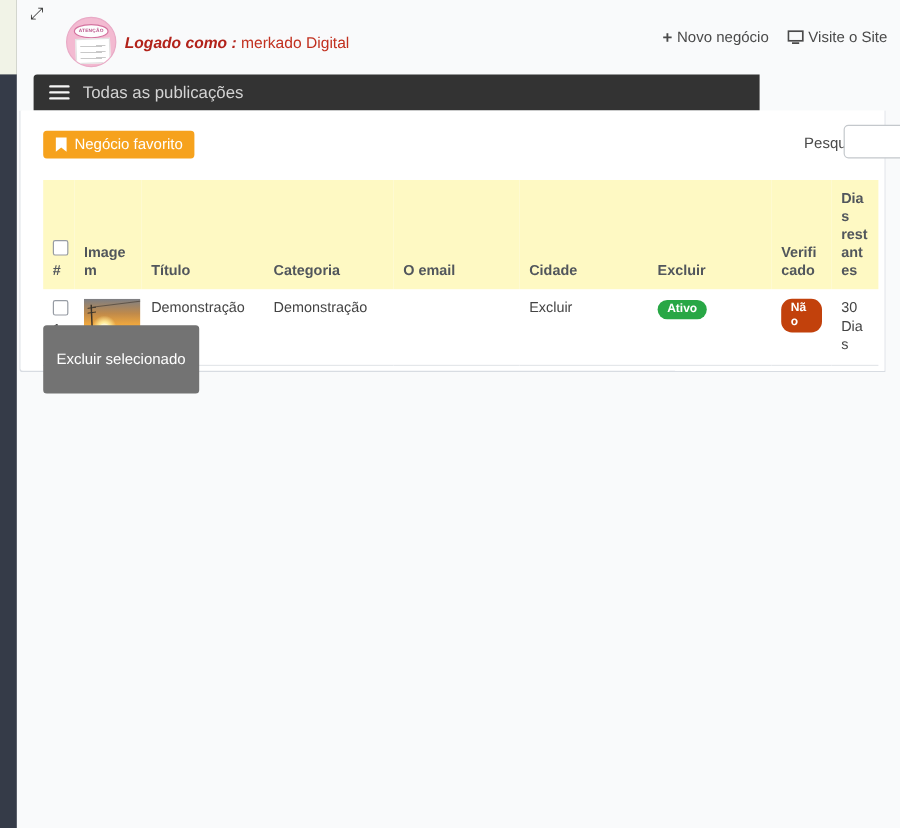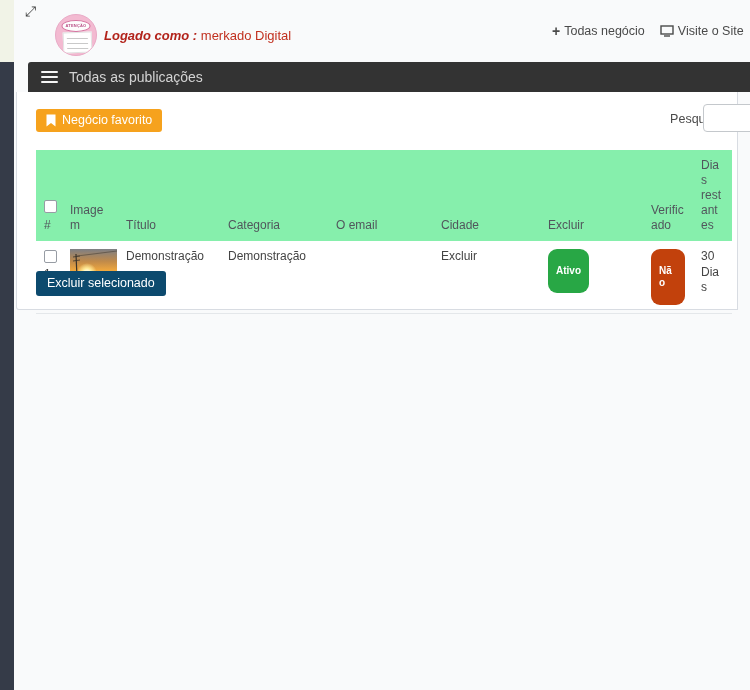--- a/index.html
+++ b/index.html
@@ -25,52 +25,52 @@
     background-image:repeating-linear-gradient(#fff 0 2px,#c9c9c9 2px 3px,#fff 3px 5px);
     background-size:21px 14px;background-position:3px 3px;background-repeat:no-repeat;}
   .logged{position:absolute;left:104px;top:28px;font-size:13px;color:#c1301f;}
   .logged b{color:#b2221a;font-weight:bold;font-style:italic;}
   .top-nav{position:absolute;left:552px;top:24px;display:flex;gap:15px;white-space:nowrap;
     font-size:12.5px;color:#4a4a4a;align-items:center;}
   .top-nav .nav-item{display:flex;align-items:center;gap:4px;cursor:pointer;}
   .top-nav svg{display:block;}
   .plus-glyph{font-size:14px;font-weight:bold;color:#4a4a4a;line-height:1;}
   
-  .panel-bar{position:absolute;left:28px;top:62px;width:722px;height:30px;background:#333333;
+  .panel-bar{position:absolute;left:28px;top:62px;width:605px;height:30px;background:#333333;
     border-top-left-radius:3px;display:flex;align-items:center;}
   .hamburger{width:17px;margin-left:13px;cursor:pointer;}
   .hamburger span{display:block;height:2px;background:#f5f5f5;margin:3px 0;border-radius:1px;}
   .panel-title{color:#d3d3d3;font-size:14px;margin-left:11px;}
   
   .card{position:absolute;left:16px;top:92px;width:722px;height:218px;background:#ffffff;
     border:1px solid #d8dce2;border-top:none;border-bottom-left-radius:3px;box-sizing:border-box;}
   .btn{display:inline-flex;align-items:center;gap:6px;border:none;border-radius:3px;
     color:#fff;font-size:12.5px;font-family:inherit;padding:4px 10px;cursor:pointer;line-height:1.2;}
   .btn-fav{position:absolute;left:19px;top:17px;background:#f6a21d;}
-  .btn-del{position:absolute;left:19px;top:179px;background:#0c4a6e;padding:5px 11px;}
+  .btn-del{position:absolute;left:19px;top:179px;background:#737373;padding:21px 11px;}
   .search-label{position:absolute;left:610px;top:20px;width:98px;text-align:right;
     font-size:12.5px;color:#4a4a4a;}
   .search-input{position:absolute;left:686px;top:12px;width:70px;height:28px;box-sizing:border-box;
     border:1px solid #c4c8cc;border-radius:4px;background:#fff;font-size:12px;padding:0 6px;
     font-family:inherit;}
   
   table.pub{position:absolute;left:19px;top:58px;border-collapse:collapse;table-layout:fixed;
     width:696px;font-size:12px;color:#444;}
-  table.pub th{background:#86efac;vertical-align:bottom;text-align:left;font-weight:normal;
+  table.pub th{background:#fef9c3;vertical-align:bottom;text-align:left;font-weight:bold;
     color:#51565c;padding:8px;overflow-wrap:anywhere;line-height:1.25;}
   table.pub thead tr{height:60px;}
   table.pub tbody tr{height:47px;border-bottom:1px solid #e4e7ea;margin-top:36px;}
   table.pub td{vertical-align:top;padding:8px;line-height:1.3;overflow-wrap:anywhere;}
   .col-num{width:26px;} .col-img{width:56px;} .col-tit{width:102px;} .col-cat{width:108px;}
   .col-mail{width:105px;} .col-cid{width:107px;} .col-sta{width:103px;} .col-ver{width:50px;}
   .col-dia{width:39px;}
   .cbx{width:13px;height:13px;border:1px solid #979ca4;border-radius:2px;background:#fff;
     display:block;margin:0 0 5px 0;cursor:pointer;box-sizing:border-box;}
   td .cbx{margin:1px 0 4px 0;}
-  .badge{display:inline-block;border-radius:9px;padding:16px 8px;font-size:10px;font-weight:bold;
+  .badge{display:inline-block;border-radius:9px;padding:2px 8px;font-size:10px;font-weight:bold;
     color:#fff;line-height:1.2;}
   .badge-active{background:#28a745;}
   .badge-no{background:#c2410c;}
   .thumb{display:block;width:47px;height:35px;}
   
   .ico{flex:0 0 auto;}
 </style>
 </head>
 <body>
 
@@ -85,21 +85,21 @@
 </div>
 <div class="logged">
   <b>Logado como :</b>
   <span> </span>
   <span>merkado Digital</span>
 </div>
 
 <div class="top-nav">
   <div class="nav-item">
     <span class="plus-glyph ico">+</span>
-    <span>Todas negócio</span>
+    <span>Novo negócio</span>
   </div>
   <div class="nav-item">
     <svg class="ico" width="14" height="12" viewBox="0 0 14 12">
       <rect x="1" y="1" width="12" height="8" fill="none" stroke="#4a4a4a" stroke-width="1.4"></rect>
       <line x1="4" y1="11" x2="10" y2="11" stroke="#4a4a4a" stroke-width="1.4"></line>
     </svg>
     <span>Visite o Site</span>
   </div>
 
 </div>

